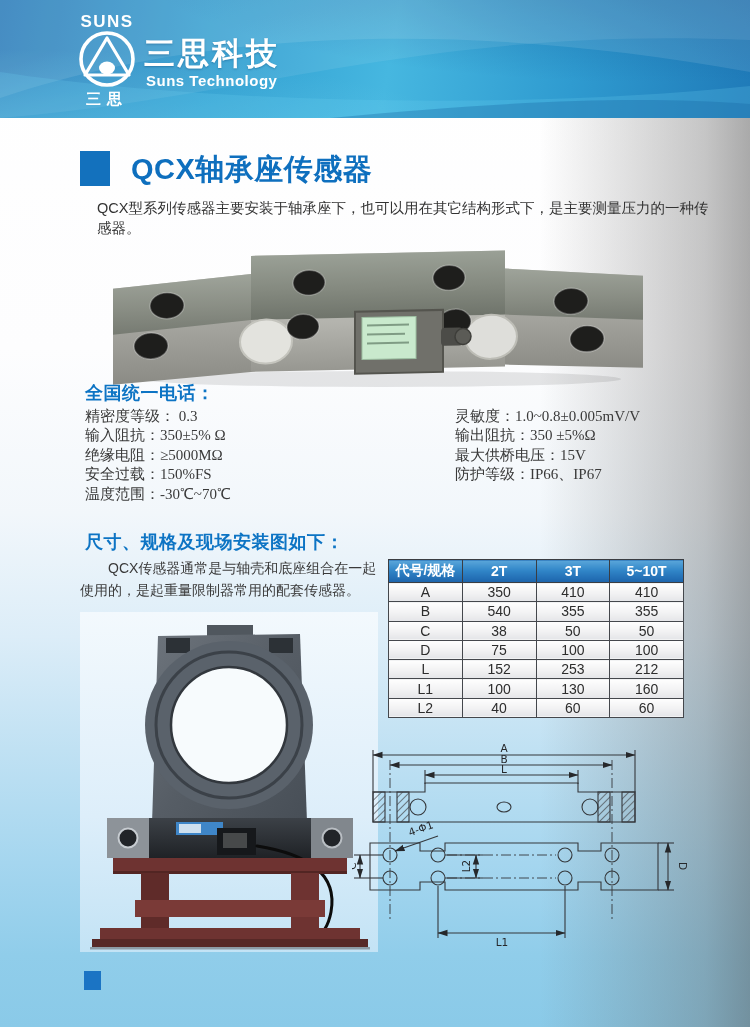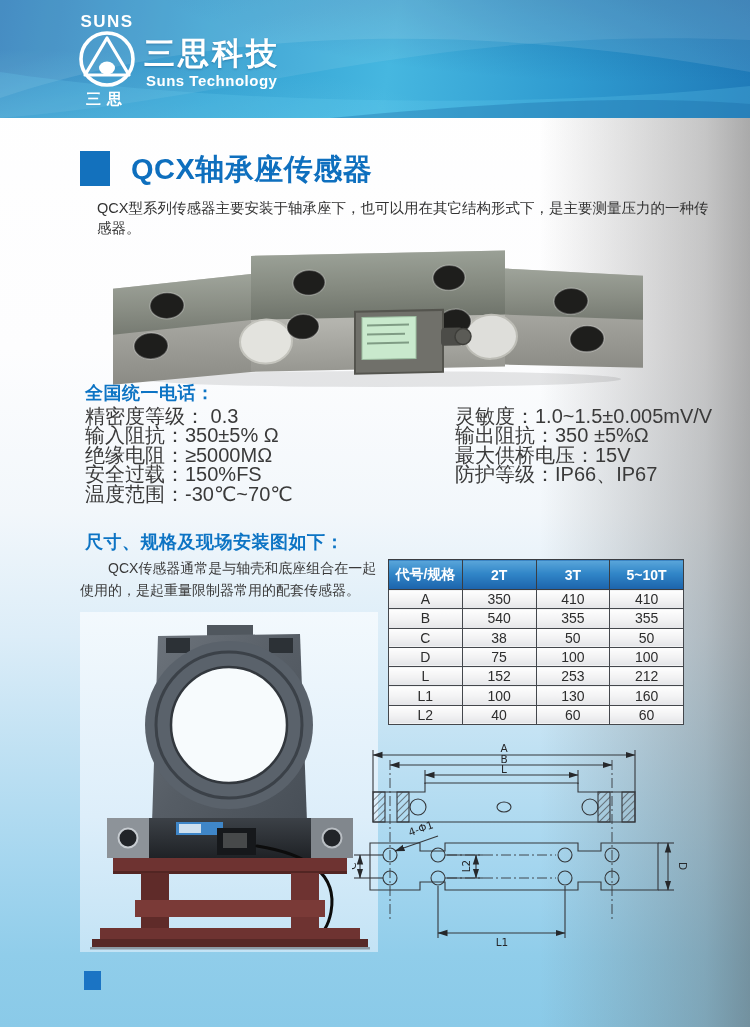--- a/index.html
+++ b/index.html
@@ -26,31 +26,31 @@
   .company-sub { position:absolute; left:146px; top:72px; color:#fff; font-size:15px; font-weight:bold; letter-spacing:0.5px; }
   
   .title-square { position:absolute; left:80px; top:151px; width:30px; height:35px; background:#1371bd; }
   .page-title { position:absolute; left:131px; top:150px; color:#0e6fbe; font-size:29px; font-weight:bold; letter-spacing:0.5px; }
   .page-desc { position:absolute; left:97px; top:198px; width:612px; color:#333; font-size:14.5px; line-height:20px; }
   
   .product-photo { position:absolute; left:103px; top:227px; }
   
   .spec-heading { position:absolute; color:#0d74c4; font-size:18px; font-weight:bold; letter-spacing:0.5px; }
   #specs-heading { left:85px; top:381px; }
-  .spec-list { position:absolute; color:#3a3a3a; font-size:20px; }
+  .spec-list { position:absolute; color:#3a3a3a; font-size:15px;font-family:Liberation Serif, serif; }
   .spec-list div { height:19.4px; line-height:19.4px; }
   #specs-left { left:85px; top:407px; }
   #specs-right { left:455px; top:407px; }
   
   #dims-heading { left:85px; top:530px; }
   .dims-desc { position:absolute; left:80px; top:558px; width:302px; color:#3a3a3a; font-size:14px; line-height:21.5px; text-indent:2em; }
   
   table.spec-table { position:absolute; left:388px; top:559px; width:296px; border-collapse:collapse; table-layout:fixed; }
   table.spec-table th {
-    height:30px; background:linear-gradient(180deg,#5aa6da 0%,#3186c8 45%,#1c63ab 100%);
+    height:23px; background:linear-gradient(180deg,#5aa6da 0%,#3186c8 45%,#1c63ab 100%);
     color:#fff; font-size:14px; font-weight:bold; border:1.6px solid #3a3d42; text-align:center;
   }
   table.spec-table td {
     height:19.3px; font-size:14px; color:#2d2d2d; text-align:center; border:1.3px solid #44474c;
     background:linear-gradient(180deg,#fefefe 0%,#f2f2f3 55%,#e4e5e8 100%);
     padding:0;
   }
   table.spec-table { border:1.8px solid #33363b; }
   
   .install-photo { position:absolute; left:80px; top:612px; }
@@ -145,21 +145,21 @@
 
   <div class="spec-heading" id="specs-heading">全国统一电话：</div>
   <div class="spec-list" id="specs-left">
       <div>精密度等级： 0.3</div>
       <div>输入阻抗：350±5% Ω</div>
       <div>绝缘电阻：≥5000MΩ</div>
       <div>安全过载：150%FS</div>
       <div>温度范围：-30℃~70℃</div>
     </div>
   <div class="spec-list" id="specs-right">
-      <div>灵敏度：1.0~1.5±0.005mV/V</div>
+      <div>灵敏度：1.0~0.8±0.005mV/V</div>
       <div>输出阻抗：350 ±5%Ω</div>
       <div>最大供桥电压：15V</div>
       <div>防护等级：IP66、IP67</div>
     </div>
 
   <div class="spec-heading" id="dims-heading">尺寸、规格及现场安装图如下：</div>
   <p class="dims-desc">QCX传感器通常是与轴壳和底座组合在一起使用的，是起重量限制器常用的配套传感器。</p>
 
   <table class="spec-table">
     <thead>

